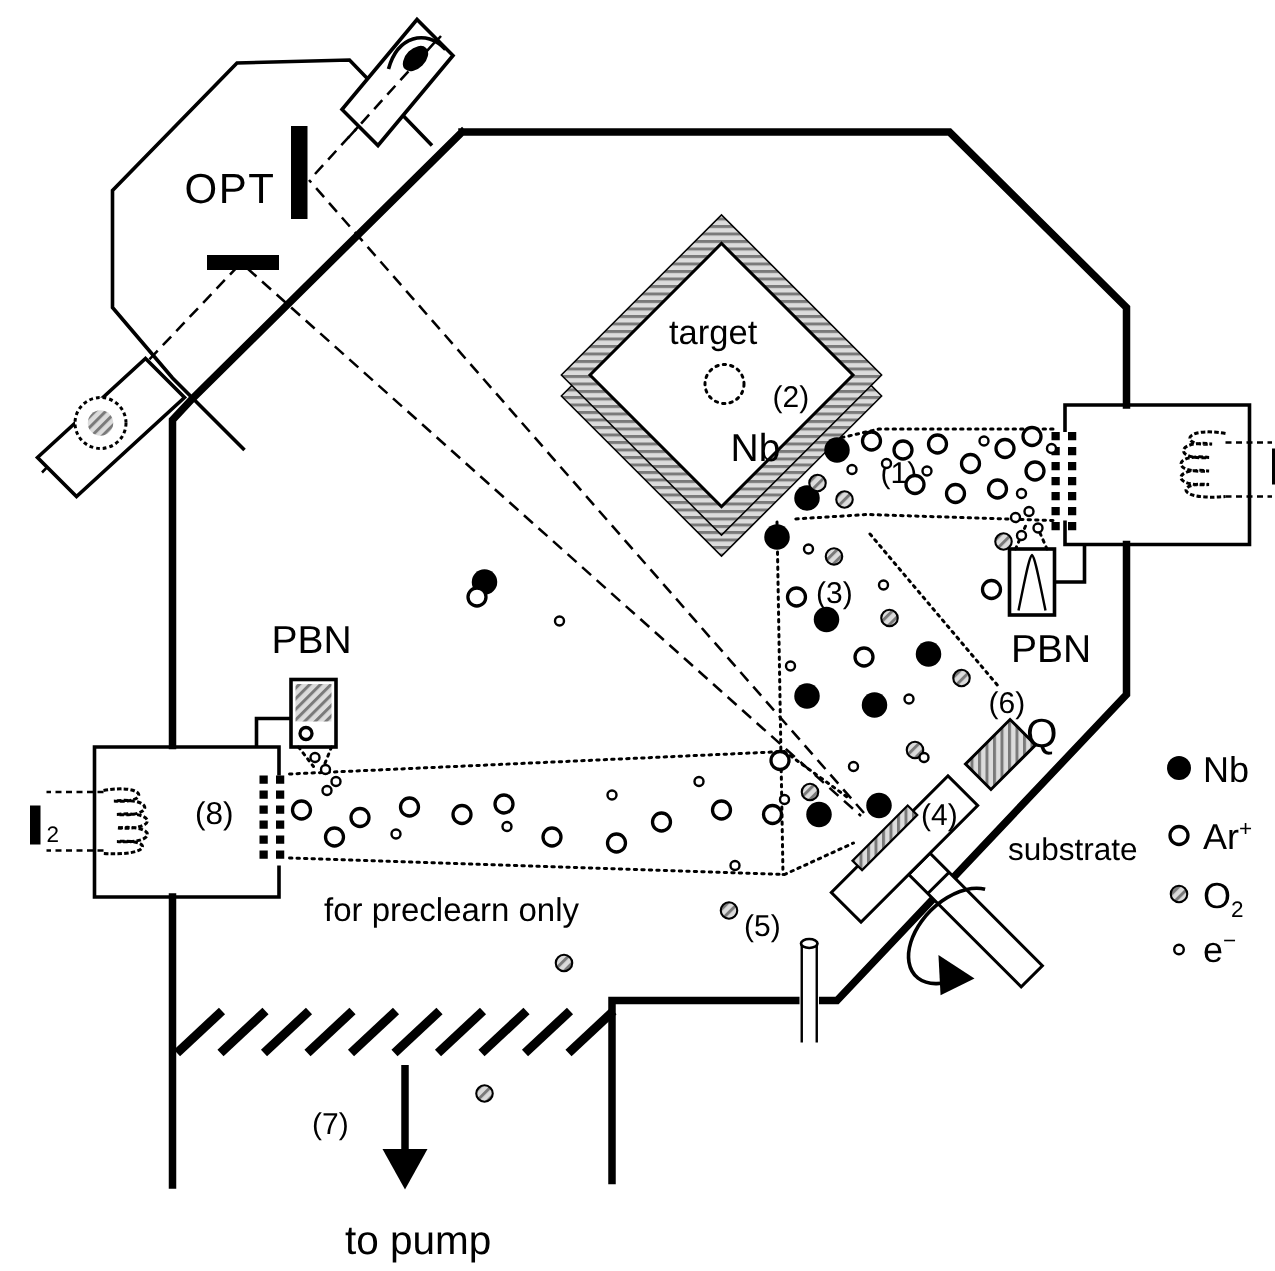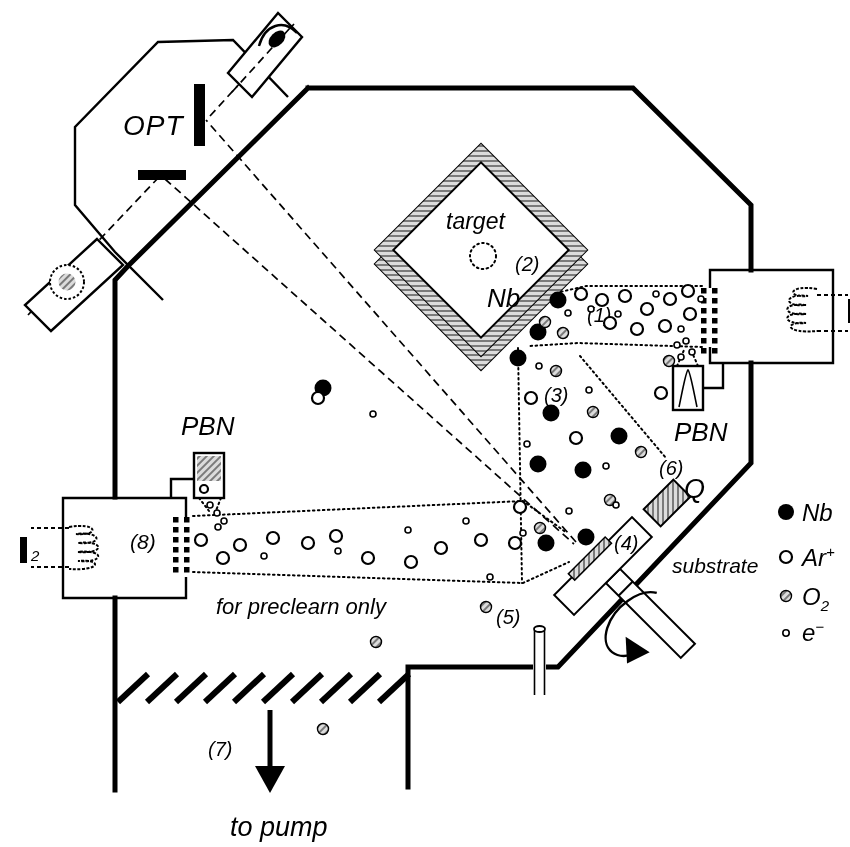--- a/index.html
+++ b/index.html
@@ -1,18 +1,18 @@
 <!DOCTYPE html>
 <html style="--ink: #000000; --paper: #ffffff; --hl: #dcdcdc; --hd: #7a7a7a;"><head>
 <meta charset="utf-8">
 <title>Sputter chamber diagram</title>
 <style>
   :root{ --ink:#000; --paper:#fff; --hl:#dcdcdc; --hd:#7a7a7a; }
   html,body{margin:0;padding:0;background:var(--paper);}
-  #stage{width:814px;height:847px;margin:0 auto;position:relative;background:var(--paper);font-style:italic;}
+  #stage{width:814px;height:847px;margin:0 auto;position:relative;background:var(--paper);}
   svg{display:block}
   .wall{stroke:var(--ink);stroke-width:5;fill:none;stroke-linecap:square;stroke-linejoin:miter}
   .thin{stroke:var(--ink);stroke-width:2.4;fill:none}
   .thinw{stroke:var(--ink);stroke-width:2.4;fill:var(--paper)}
   .thin15{stroke:var(--ink);stroke-width:1.6;fill:none}
   .dot{stroke:var(--ink);stroke-width:2;fill:none;stroke-dasharray:1.6 3.4;stroke-linecap:round}
   .odash{stroke:var(--ink);stroke-width:1.7;fill:none;stroke-dasharray:8 5}
   .dsh{stroke:var(--ink);stroke-width:1.8;fill:none;stroke-dasharray:4 3}
   .coil{stroke:var(--ink);stroke-width:2;fill:none;stroke-dasharray:3 1.5}
   .blk{fill:var(--ink);stroke:none}

